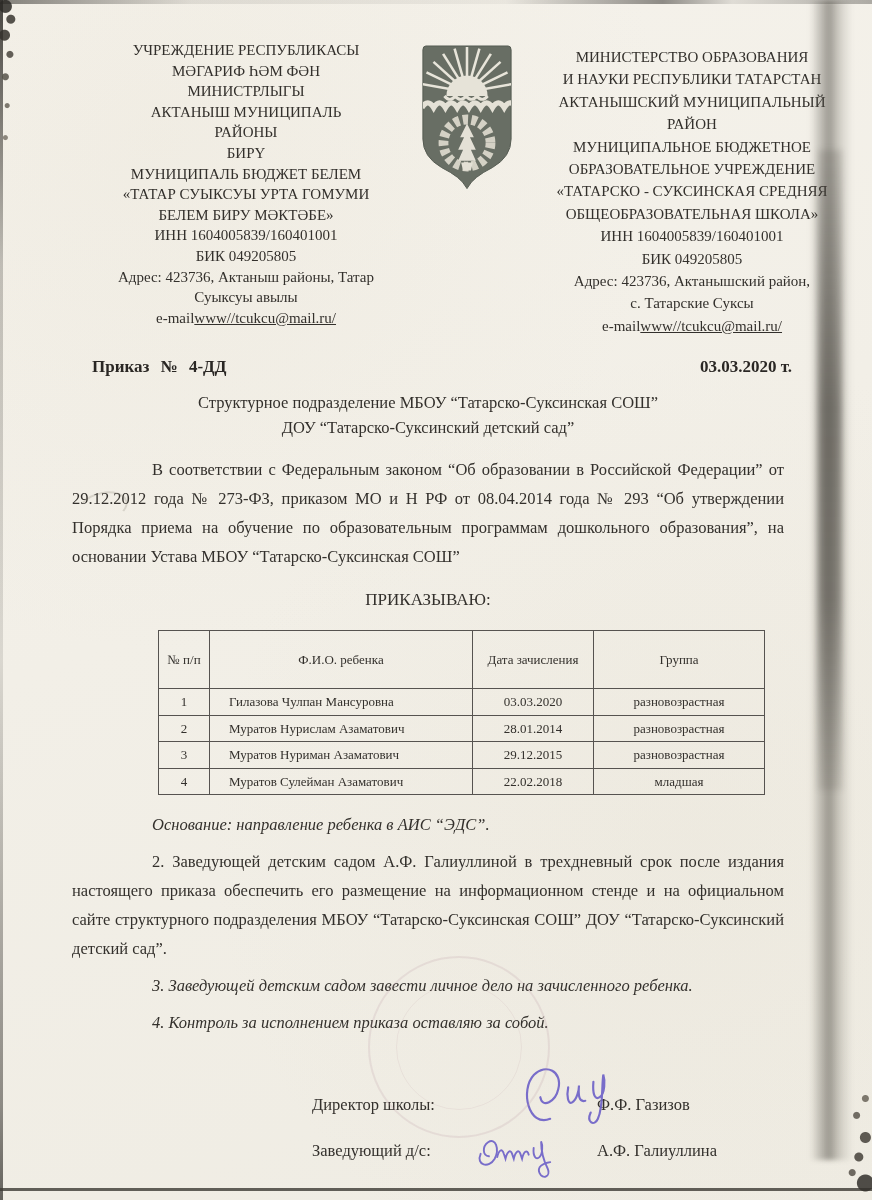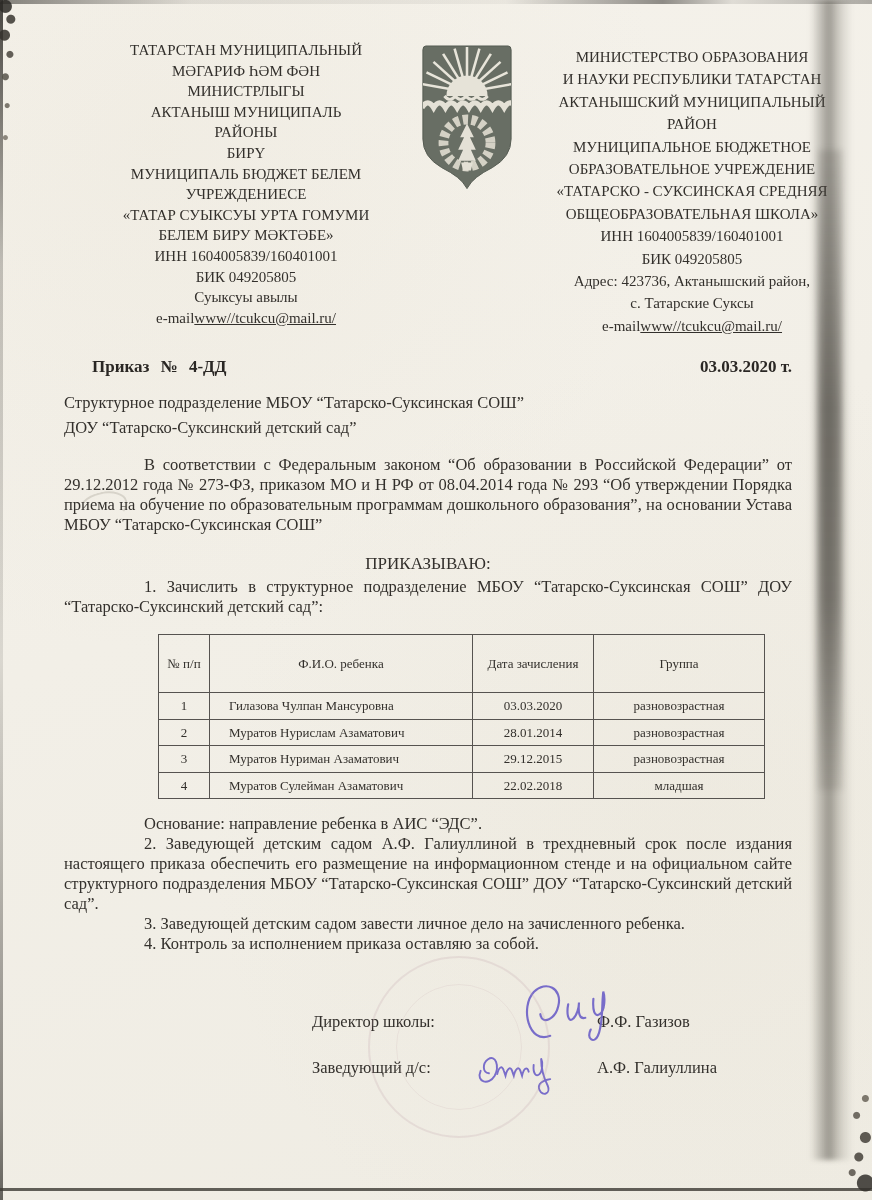--- a/index.html
+++ b/index.html
@@ -24,28 +24,28 @@
   .org-line{white-space:nowrap;}
   .org .email-line{white-space:nowrap;}
   .org .email-link{text-decoration:underline;}
   .emblem-box{width:110px;display:flex;justify-content:center;align-items:flex-start;padding-top:2px;}
 
   
   .content{padding:0 80px 0 64px;}
   .order-line{display:flex;justify-content:space-between;align-items:center;
     margin:20px 0 0 28px;font-weight:bold;font-size:17px;color:#2a2724;}
   .order-no{word-spacing:7px;}
-  .subtitle{text-align:left;font-size:16.5px;line-height:25px;margin-top:13px;}
+  .subtitle{text-align:center;font-size:16.5px;line-height:25px;margin-top:13px;}
   .heading{font-weight:bold;font-size:16.5px;margin:22px 0 0 80px;color:#2a2724;}
 
   
-  .para{margin:0;font-size:16.5px;line-height:20px;text-align:justify;text-indent:80px;}
+  .para{margin:8px;font-size:16.5px;line-height:29px;text-align:justify;text-indent:80px;}
   .p-first{margin-top:15px;}
   .resolution{text-align:center;font-size:17px;line-height:26px;margin-top:16px;}
-  .no-just{text-align:left;}
+  .no-just{text-align:left;font-style:italic;}
 
   
   table.enroll{border-collapse:collapse;margin:17px 0 15px 94px;font-size:13px;color:#33302c;}
   table.enroll th,table.enroll td{border:1.4px solid #565350;font-weight:normal;}
   table.enroll th{height:57px;text-align:center;line-height:21px;padding:0 4px;}
   table.enroll td{height:25.5px;text-align:center;padding:0 2px;}
   table.enroll td.cell-name{text-align:left;padding-left:19px;}
 
   
   .sig-block{position:relative;margin:32px 0 0 248px;}
@@ -90,32 +90,32 @@
     border-radius:50%;border:1.5px solid rgba(192,160,170,.16);}
 </style>
 </head>
 <body>
 
 <div class="page">
 
   <header class="letterhead">
 
     <div class="org org-left">
-      <div class="org-line">ТАТАРСТАН МУНИЦИПАЛЬНЫЙ</div>
+      <div class="org-line">УЧРЕЖДЕНИЕ РЕСПУБЛИКАСЫ</div>
       <div class="org-line">МӘГАРИФ ҺӘМ ФӘН</div>
       <div class="org-line">МИНИСТРЛЫГЫ</div>
       <div class="org-line">АКТАНЫШ МУНИЦИПАЛЬ</div>
       <div class="org-line">РАЙОНЫ</div>
       <div class="org-line">БИРҮ</div>
       <div class="org-line">МУНИЦИПАЛЬ БЮДЖЕТ БЕЛЕМ</div>
-      <div class="org-line">УЧРЕЖДЕНИЕСЕ</div>
       <div class="org-line">«ТАТАР СУЫКСУЫ УРТА ГОМУМИ</div>
       <div class="org-line">БЕЛЕМ БИРУ МӘКТӘБЕ»</div>
       <div class="org-line">ИНН 1604005839/160401001</div>
       <div class="org-line">БИК 049205805</div>
+      <div class="org-line">Адрес: 423736, Актаныш районы, Татар</div>
       <div class="org-line">Суыксуы авылы</div>
       <div class="email-line"><span>e-mail</span><span class="email-link">www//tcukcu@mail.ru/</span></div>
     </div>
 
     <div class="emblem-box">
       <svg width="98" height="154" viewBox="0 0 100 155">
         <defs>
           <clipPath id="shieldClip">
             <path d="M8,3 H92 Q95,3 95,7 V98 Q95,116 76,127 Q56,137 51,147 Q50,150 49,147 Q44,137 24,127 Q5,116 5,98 V7 Q5,3 8,3 Z"></path>
           </clipPath>
@@ -172,21 +172,20 @@
     <div class="subtitle">
       <div>Структурное подразделение МБОУ “Татарско-Суксинская СОШ”</div>
       <div>ДОУ “Татарско-Суксинский детский сад”</div>
     </div>
 
 
     <p class="para p-first">В соответствии с Федеральным законом “Об образовании в Российской Федерации” от 29.12.2012 года № 273-ФЗ, приказом МО и Н РФ от 08.04.2014 года № 293 “Об утверждении Порядка приема на обучение по образовательным программам дошкольного образования”, на основании Устава МБОУ “Татарско-Суксинская СОШ”</p>
 
     <div class="resolution">ПРИКАЗЫВАЮ:</div>
 
-    <p class="para">1. Зачислить в структурное подразделение МБОУ “Татарско-Суксинская СОШ” ДОУ “Татарско-Суксинский детский сад”:</p>
 
     <table class="enroll">
       <colgroup>
         <col style="width:51px">
           <col style="width:263px">
           <col style="width:121px">
           <col style="width:171px">
       </colgroup>
       <thead>
         <tr>

